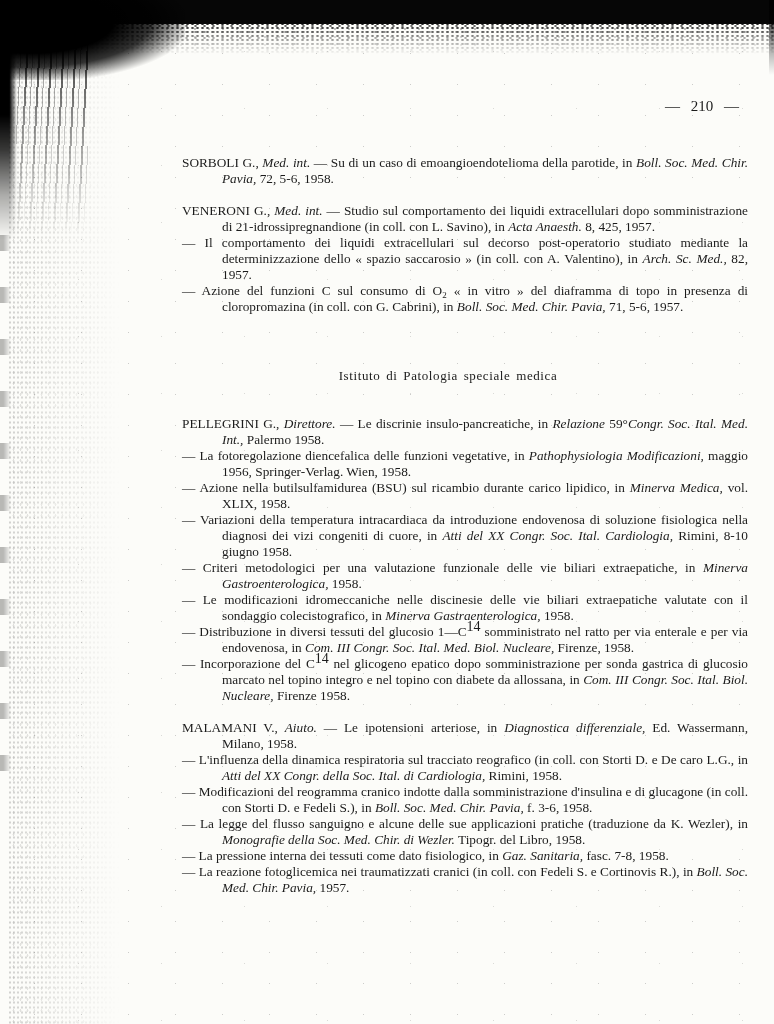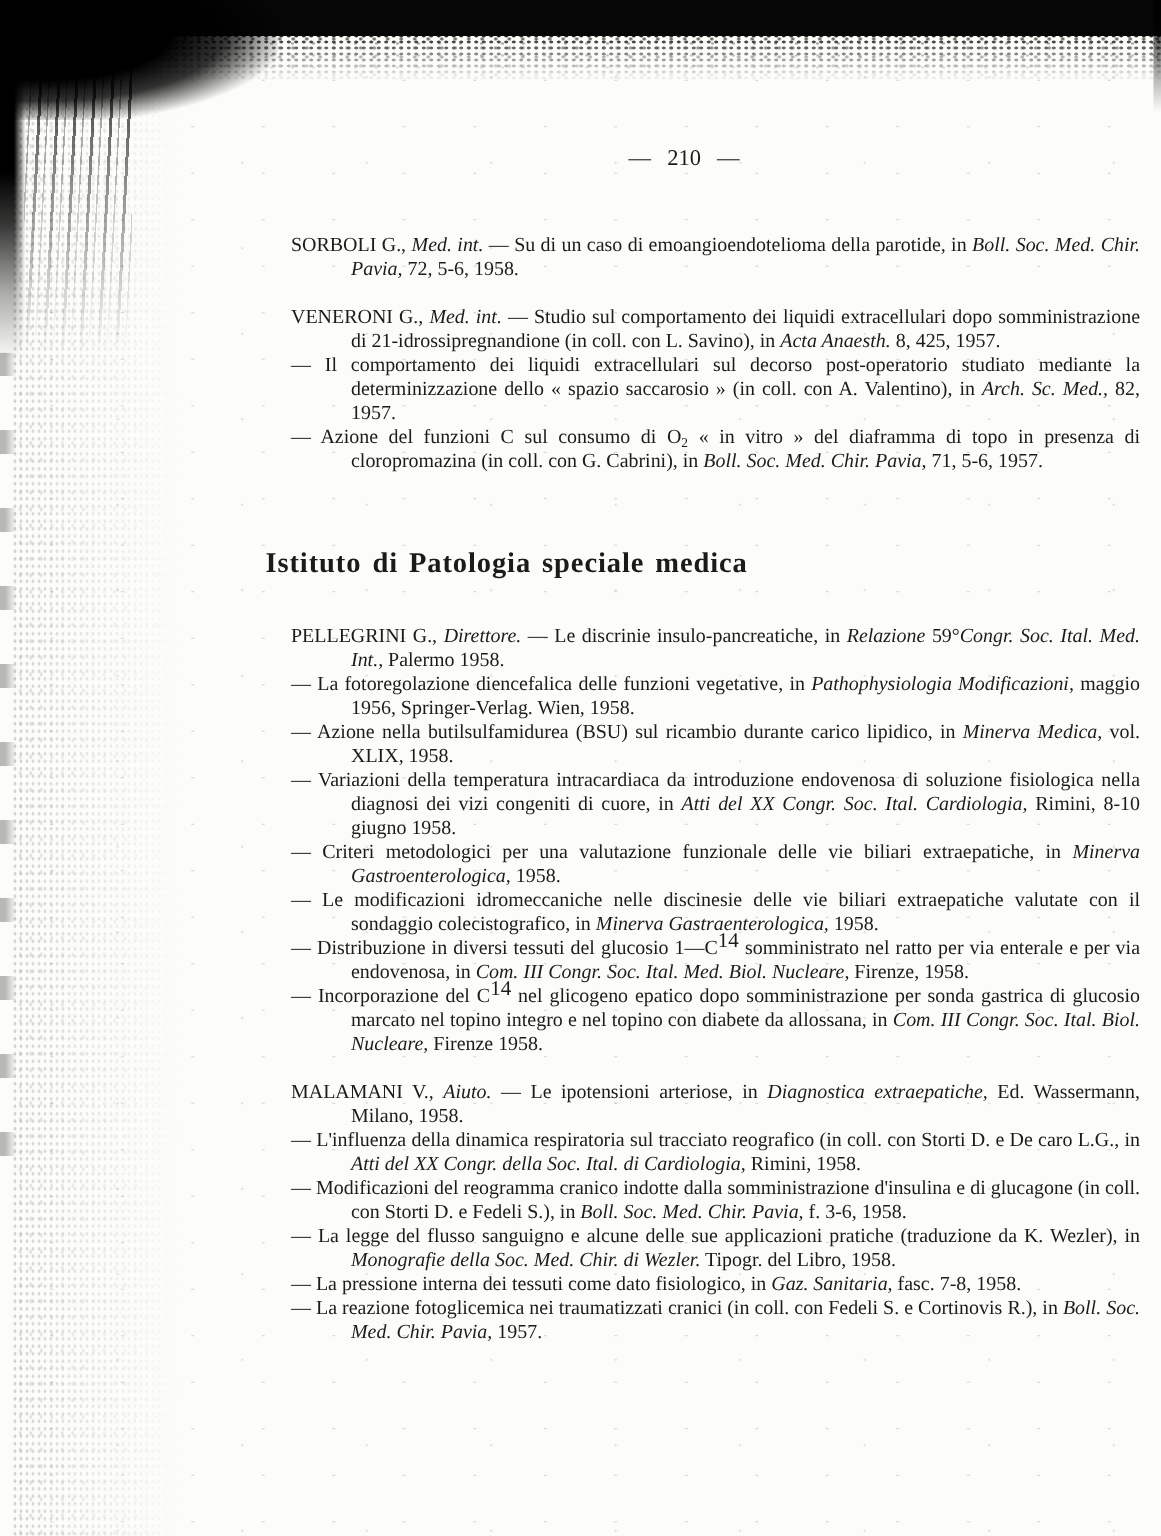--- a/index.html
+++ b/index.html
@@ -64,36 +64,36 @@
     background-image:
       radial-gradient(rgba(0,0,0,.85) .6px, transparent 1px),
       radial-gradient(rgba(0,0,0,.6) .6px, transparent 1px);
     background-size:47px 31px, 83px 57px;
     background-position:11px 7px, 37px 23px;
     opacity:.22;
   }
   
   .page-number{
     position:absolute;left:182px;top:98px;width:566px;
-    text-align:center;font-size:15px;line-height:16px;
+    text-align:right;font-size:15px;line-height:16px;
     word-spacing:7px;transform:translateX(-9px);
   }
   #content{
-    position:absolute;left:194px;top:155px;width:566px;
+    position:absolute;left:182px;top:155px;width:566px;
     font-size:13.3px;line-height:16px;
     text-align:justify;
   }
   #content p.entry{
     margin:0;padding-left:40px;text-indent:-40px;
   }
   #content p.entry-author{margin-top:16px;}
   #content p.entry-author:first-child{margin-top:0;}
   .section-heading{
     margin:53px 0 32px 0;
-    font-weight:bold;font-size:19px;line-height:16px;
+    text-align:center;font-weight:normal;font-size:13px;line-height:16px;
     letter-spacing:.6px;word-spacing:2px;
     transform:translateX(-17px);
   }
   .seg-i{font-style:italic;}
   .seg-sup{font-size:14px;vertical-align:5px;line-height:0;}
   .seg-sub{font-size:9px;vertical-align:-3px;line-height:0;}
 </style>
 </head>
 <body>
 
@@ -117,20 +117,20 @@
       <p class="entry"><span class="seg-n">— Azione del funzioni C sul consumo di O</span><span class="seg-sub">2</span><span class="seg-n"> « in vitro » del diaframma di topo in presenza di cloropromazina (in coll. con G. Cabrini), in </span><span class="seg-i">Boll. Soc. Med. Chir. Pavia,</span><span class="seg-n"> 71, 5-6, 1957.</span></p>
       <div class="section-heading">Istituto di Patologia speciale medica</div>
       <p class="entry entry-author"><span class="seg-n">PELLEGRINI G., </span><span class="seg-i">Direttore.</span><span class="seg-n"> — Le discrinie insulo-pancreatiche, in </span><span class="seg-i">Relazione</span><span class="seg-n"> 59°</span><span class="seg-i">Congr. Soc. Ital. Med. Int.,</span><span class="seg-n"> Palermo 1958.</span></p>
       <p class="entry"><span class="seg-n">— La fotoregolazione diencefalica delle funzioni vegetative, in </span><span class="seg-i">Pathophysiologia Modificazioni,</span><span class="seg-n"> maggio 1956, Springer-Verlag. Wien, 1958.</span></p>
       <p class="entry"><span class="seg-n">— Azione nella butilsulfamidurea (BSU) sul ricambio durante carico lipidico, in </span><span class="seg-i">Minerva Medica,</span><span class="seg-n"> vol. XLIX, 1958.</span></p>
       <p class="entry"><span class="seg-n">— Variazioni della temperatura intracardiaca da introduzione endovenosa di soluzione fisiologica nella diagnosi dei vizi congeniti di cuore, in </span><span class="seg-i">Atti del XX Congr. Soc. Ital. Cardiologia,</span><span class="seg-n"> Rimini, 8-10 giugno 1958.</span></p>
       <p class="entry"><span class="seg-n">— Criteri metodologici per una valutazione funzionale delle vie biliari extraepatiche, in </span><span class="seg-i">Minerva Gastroenterologica,</span><span class="seg-n"> 1958.</span></p>
       <p class="entry"><span class="seg-n">— Le modificazioni idromeccaniche nelle discinesie delle vie biliari extraepatiche valutate con il sondaggio colecistografico, in </span><span class="seg-i">Minerva Gastraenterologica,</span><span class="seg-n"> 1958.</span></p>
       <p class="entry"><span class="seg-n">— Distribuzione in diversi tessuti del glucosio 1—C</span><span class="seg-sup">14</span><span class="seg-n"> somministrato nel ratto per via enterale e per via endovenosa, in </span><span class="seg-i">Com. III Congr. Soc. Ital. Med. Biol. Nucleare,</span><span class="seg-n"> Firenze, 1958.</span></p>
       <p class="entry"><span class="seg-n">— Incorporazione del C</span><span class="seg-sup">14</span><span class="seg-n"> nel glicogeno epatico dopo somministrazione per sonda gastrica di glucosio marcato nel topino integro e nel topino con diabete da allossana, in </span><span class="seg-i">Com. III Congr. Soc. Ital. Biol. Nucleare,</span><span class="seg-n"> Firenze 1958.</span></p>
-      <p class="entry entry-author"><span class="seg-n">MALAMANI V., </span><span class="seg-i">Aiuto.</span><span class="seg-n"> — Le ipotensioni arteriose, in </span><span class="seg-i">Diagnostica extraepatiche,</span><span class="seg-n"> Ed. Wassermann, Milano, 1958.</span></p>
+      <p class="entry entry-author"><span class="seg-n">MALAMANI V., </span><span class="seg-i">Aiuto.</span><span class="seg-n"> — Le ipotensioni arteriose, in </span><span class="seg-i">Diagnostica differenziale,</span><span class="seg-n"> Ed. Wassermann, Milano, 1958.</span></p>
       <p class="entry"><span class="seg-n">— L'influenza della dinamica respiratoria sul tracciato reografico (in coll. con Storti D. e De caro L.G., in </span><span class="seg-i">Atti del XX Congr. della Soc. Ital. di Cardiologia,</span><span class="seg-n"> Rimini, 1958.</span></p>
       <p class="entry"><span class="seg-n">— Modificazioni del reogramma cranico indotte dalla somministrazione d'insulina e di glucagone (in coll. con Storti D. e Fedeli S.), in </span><span class="seg-i">Boll. Soc. Med. Chir. Pavia,</span><span class="seg-n"> f. 3-6, 1958.</span></p>
       <p class="entry"><span class="seg-n">— La legge del flusso sanguigno e alcune delle sue applicazioni pratiche (traduzione da K. Wezler), in </span><span class="seg-i">Monografie della Soc. Med. Chir. di Wezler.</span><span class="seg-n"> Tipogr. del Libro, 1958.</span></p>
       <p class="entry"><span class="seg-n">— La pressione interna dei tessuti come dato fisiologico, in </span><span class="seg-i">Gaz. Sanitaria,</span><span class="seg-n"> fasc. 7-8, 1958.</span></p>
       <p class="entry"><span class="seg-n">— La reazione fotoglicemica nei traumatizzati cranici (in coll. con Fedeli S. e Cortinovis R.), in </span><span class="seg-i">Boll. Soc. Med. Chir. Pavia,</span><span class="seg-n"> 1957.</span></p>
     </div>
 </div>
 
 </body></html>

